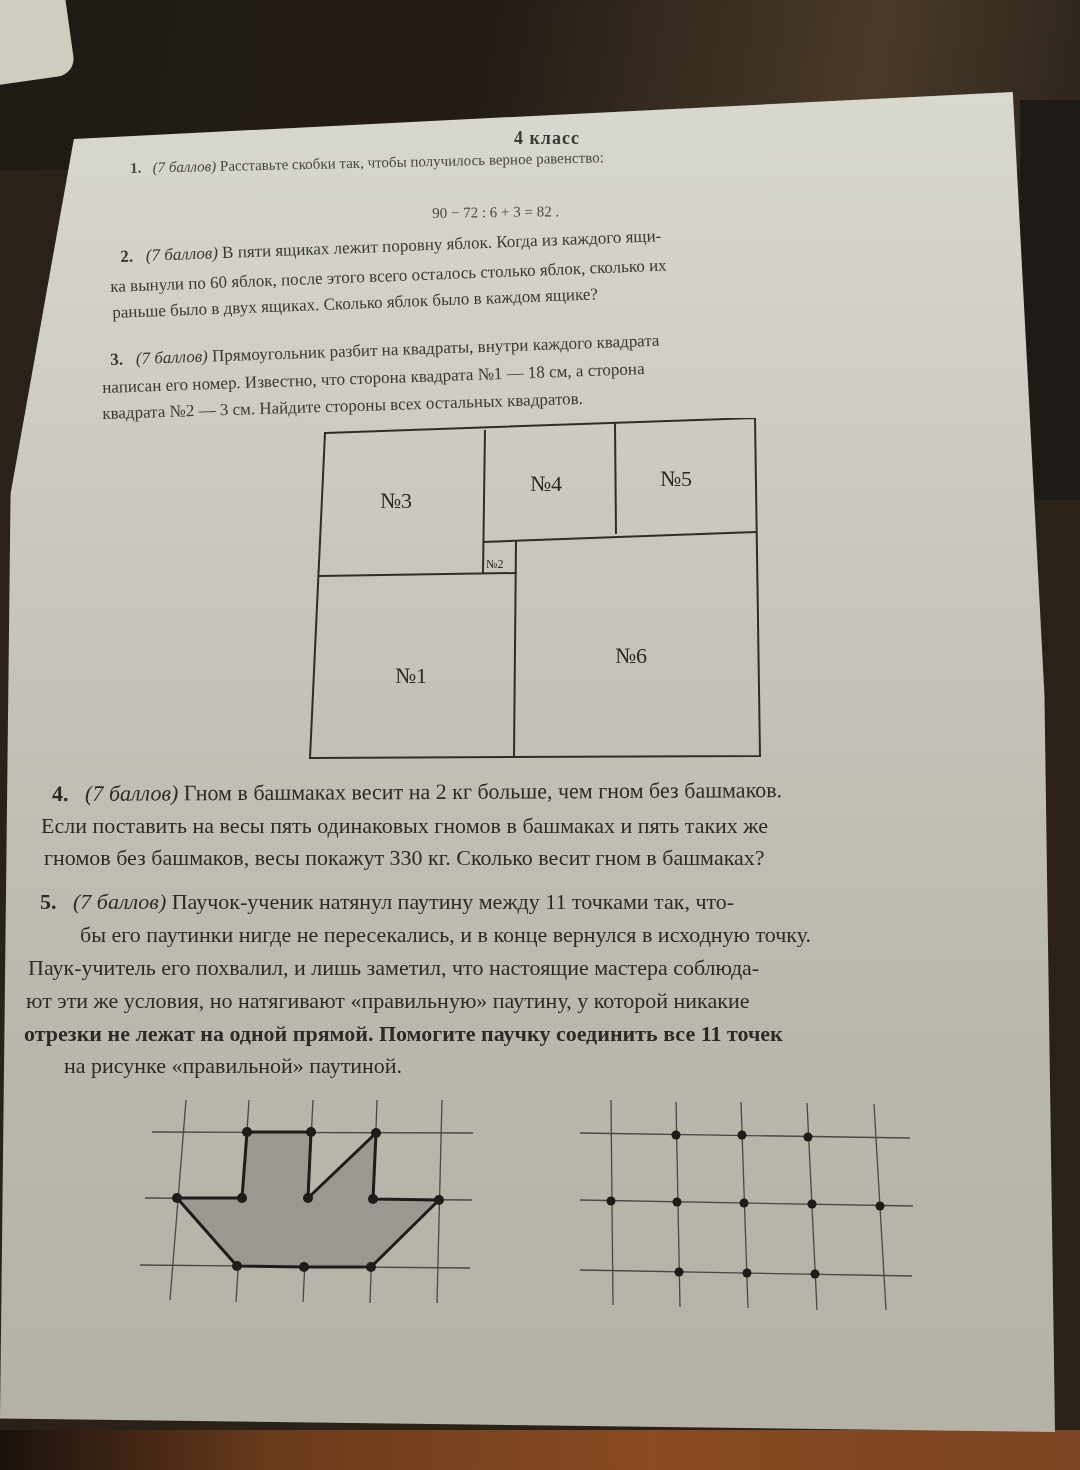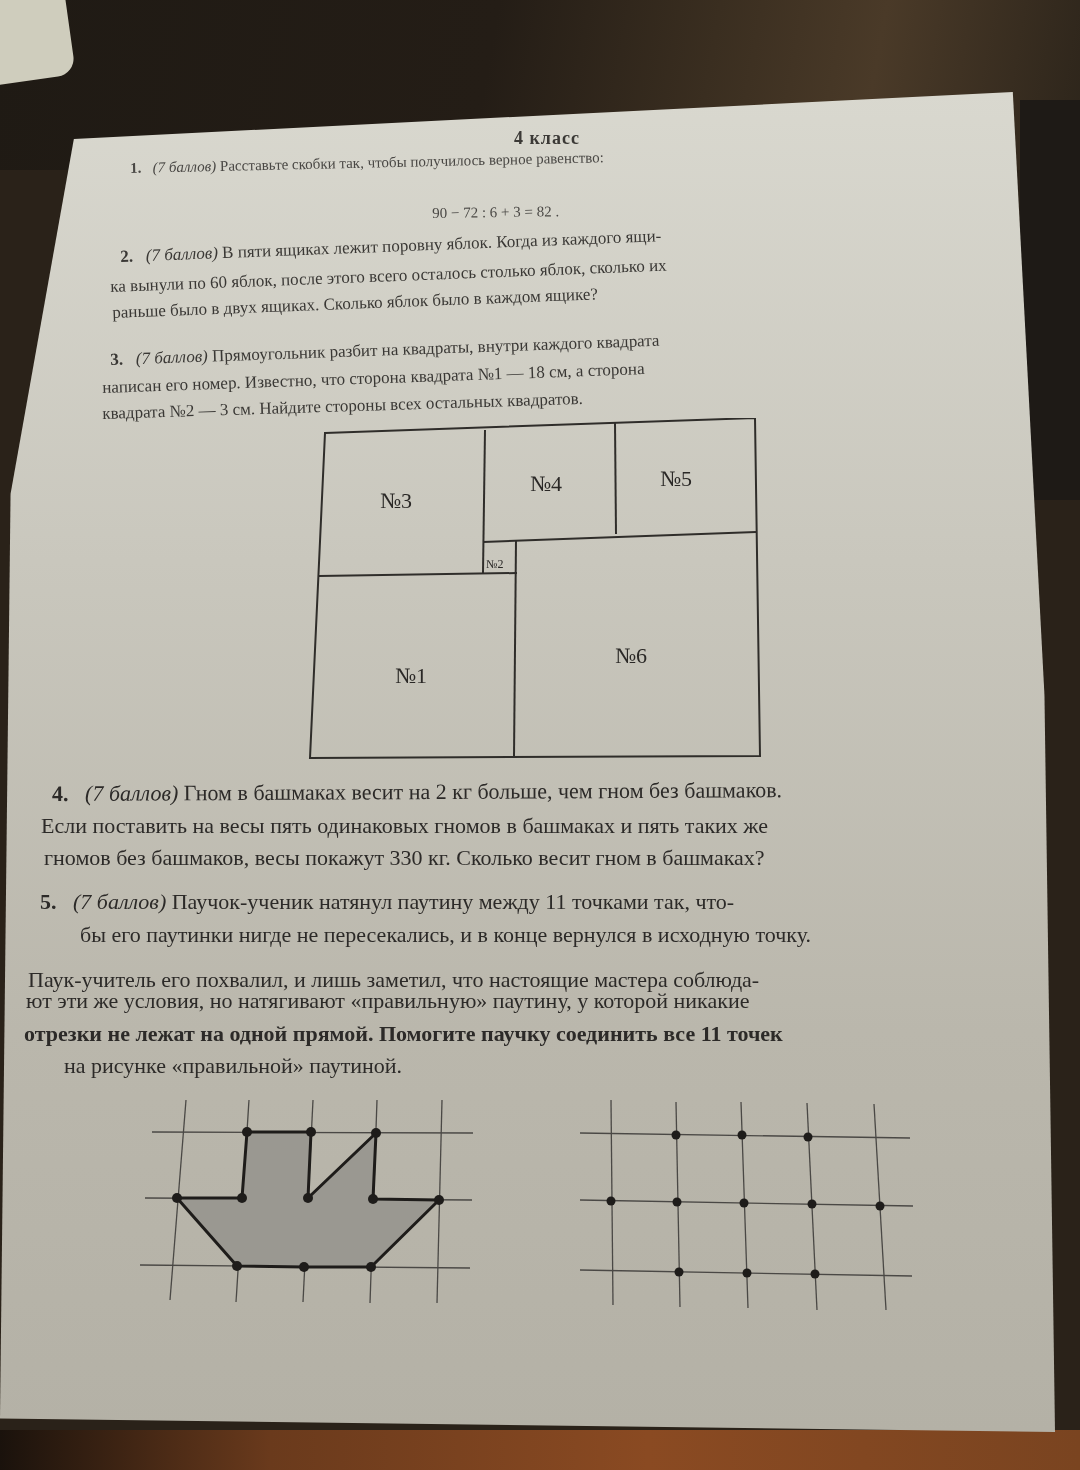--- a/index.html
+++ b/index.html
@@ -108,21 +108,21 @@
 </div>
 <div class="text p-big" style="left:41px; top:813px;">Если поставить на весы пять одинаковых гномов в башмаках и пять таких же</div>
 <div class="text p-big" style="left:44px; top:845px;">гномов без башмаков, весы покажут 330 кг. Сколько весит гном в башмаках?</div>
 
 <div class="text p-big" style="left:40px; top:889px;">
   <span class="num">5.</span>
   &nbsp;&nbsp;<span class="pts">(7 баллов)</span>
   <span>Паучок-ученик натянул паутину между 11 точками так, что-</span>
 </div>
 <div class="text p-big" style="left:32px; top:922px;margin-left:48px;">бы его паутинки нигде не пересекались, и в конце вернулся в исходную точку.</div>
-<div class="text p-big" style="left:28px; top:955px;margin-top:12px;">Паук-учитель его похвалил, и лишь заметил, что настоящие мастера соблюда-</div>
+<div class="text p-big" style="left:28px; top:955px;">Паук-учитель его похвалил, и лишь заметил, что настоящие мастера соблюда-</div>
 <div class="text p-big" style="left:26px; top:988px;">ют эти же условия, но натягивают «правильную» паутину, у которой никакие</div>
 <div class="text p-big" style="left:24px; top:1021px;font-weight:bold;">отрезки не лежат на одной прямой. Помогите паучку соединить все 11 точек</div>
 <div class="text p-big" style="left:22px; top:1053px;margin-left:42px;">на рисунке «правильной» паутиной.</div>
 
 <svg class="grid-fig" style="left:130px; top:1090px;" width="360" height="220" viewBox="0 0 360 220">
   <g stroke="#4a4845" stroke-width="1.3">
     <line x1="22" y1="42" x2="343" y2="43"></line>
     <line x1="15" y1="108" x2="342" y2="110"></line>
     <line x1="10" y1="175" x2="340" y2="178"></line>
     <line x1="56" y1="10" x2="40" y2="210"></line>

